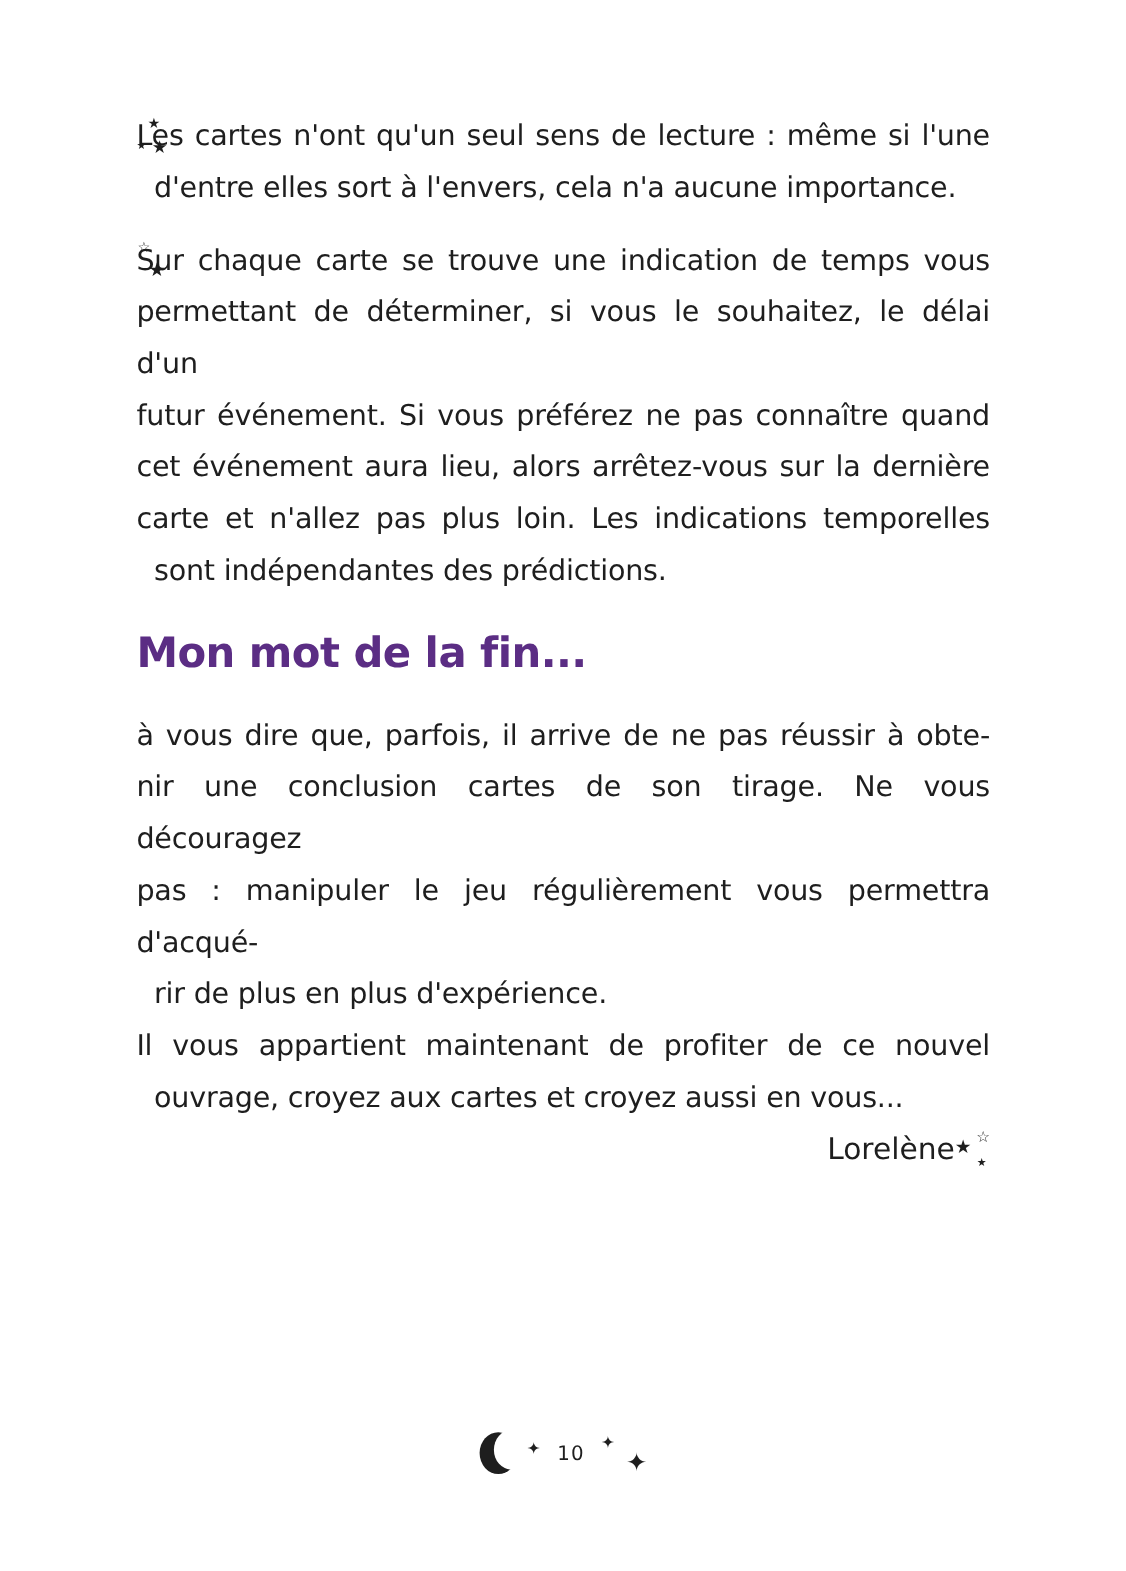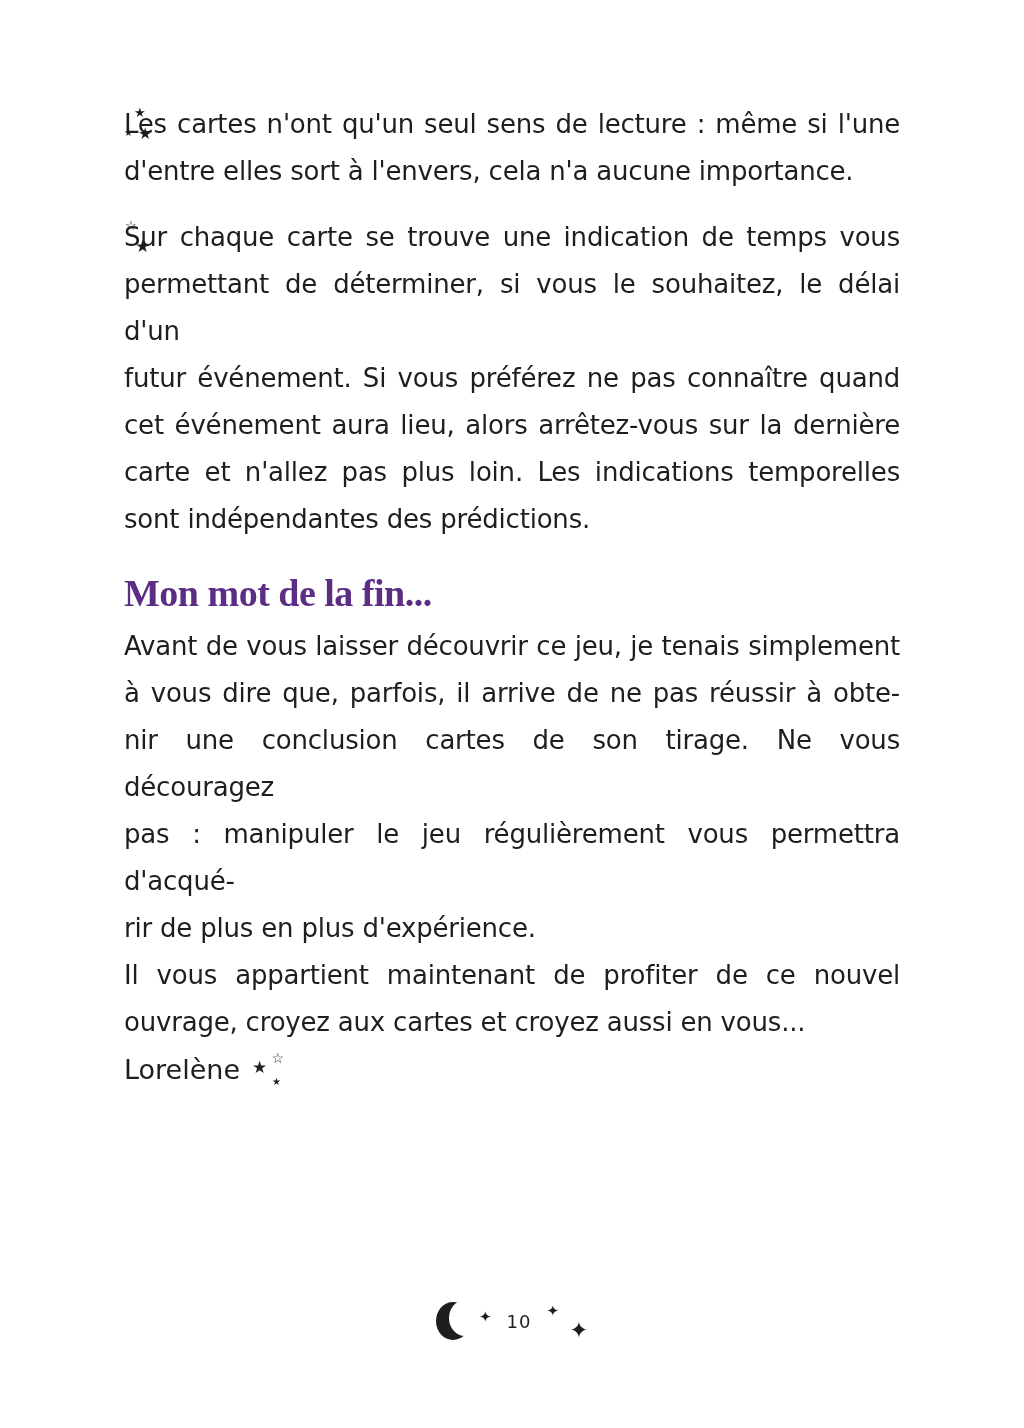--- a/index.html
+++ b/index.html
@@ -22,20 +22,21 @@
   .line {
     font-size: 26px;
     line-height: 47px;
     text-align: justify;
     text-align-last: justify;
     letter-spacing: -0.2px;
   }
   .line.last {
     text-align: right;
     text-align-last: left;
+    margin-left: 16px;
   }
   .para {
     position: relative;
     margin: 0;
   }
   .para.bulleted {
     margin-bottom: 19px;
   }
   .para.bulleted .line:first-child {
     text-indent: 46px;
@@ -57,28 +58,28 @@
   .b1-left   { font-size: 10px; bottom: 4px; left: 0; }
   .b1-right  { font-size: 16px; bottom: 0; left: 14px; }
   .b2-top    { font-size: 13px; top: 0;    left: 1px; }
   .b2-bottom { font-size: 17px; bottom: 0; left: 11px; }
 
   .heading {
     font-size: 38px;
     font-weight: bold;
     color: var(--heading-color, #5b2d84);
     letter-spacing: -0.5px;
-    margin: 27px 0 7px 0;
+    margin: 27px 0 30px 0;
     line-height: 46px;
-    font-family: Liberation Serif, serif;
   }
   .signature {
     display: flex;
+    justify-content: flex-end;
     align-items: center;
-    gap: 12px;
+    gap: 0;
     font-size: 27px;
     line-height: 47px;
   }
   .sig-stars {
     position: relative;
     width: 32px;
     height: 38px;
     display: inline-block;
   }
   .sig-stars .st {
@@ -175,21 +176,20 @@
         <div class="line">permettant de déterminer, si vous le souhaitez, le délai d'un</div>
         <div class="line">futur événement. Si vous préférez ne pas connaître quand</div>
         <div class="line">cet événement aura lieu, alors arrêtez-vous sur la dernière</div>
         <div class="line">carte et n'allez pas plus loin. Les indications temporelles</div>
         <div class="line last">sont indépendantes des prédictions.</div>
       </div>
 
     <h2 class="heading">Mon mot de la fin...</h2>
 
     <div class="para">
-        <div class="line">Avant de vous laisser découvrir ce jeu, je tenais simplement</div>
         <div class="line">à vous dire que, parfois, il arrive de ne pas réussir à obte-</div>
         <div class="line">nir une conclusion cartes de son tirage. Ne vous découragez</div>
         <div class="line">pas : manipuler le jeu régulièrement vous permettra d'acqué-</div>
         <div class="line last">rir de plus en plus d'expérience.</div>
       </div>
     <div class="para">
         <div class="line">Il vous appartient maintenant de profiter de ce nouvel</div>
         <div class="line last">ouvrage, croyez aux cartes et croyez aussi en vous...</div>
       </div>
 

